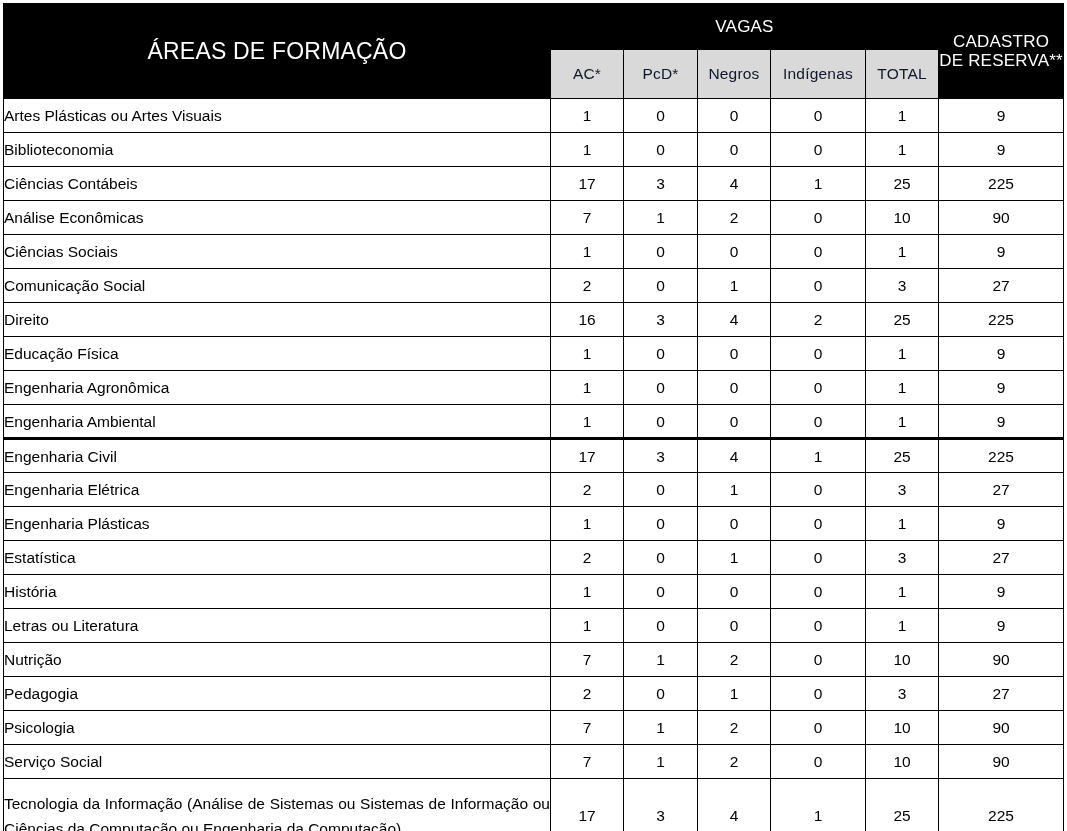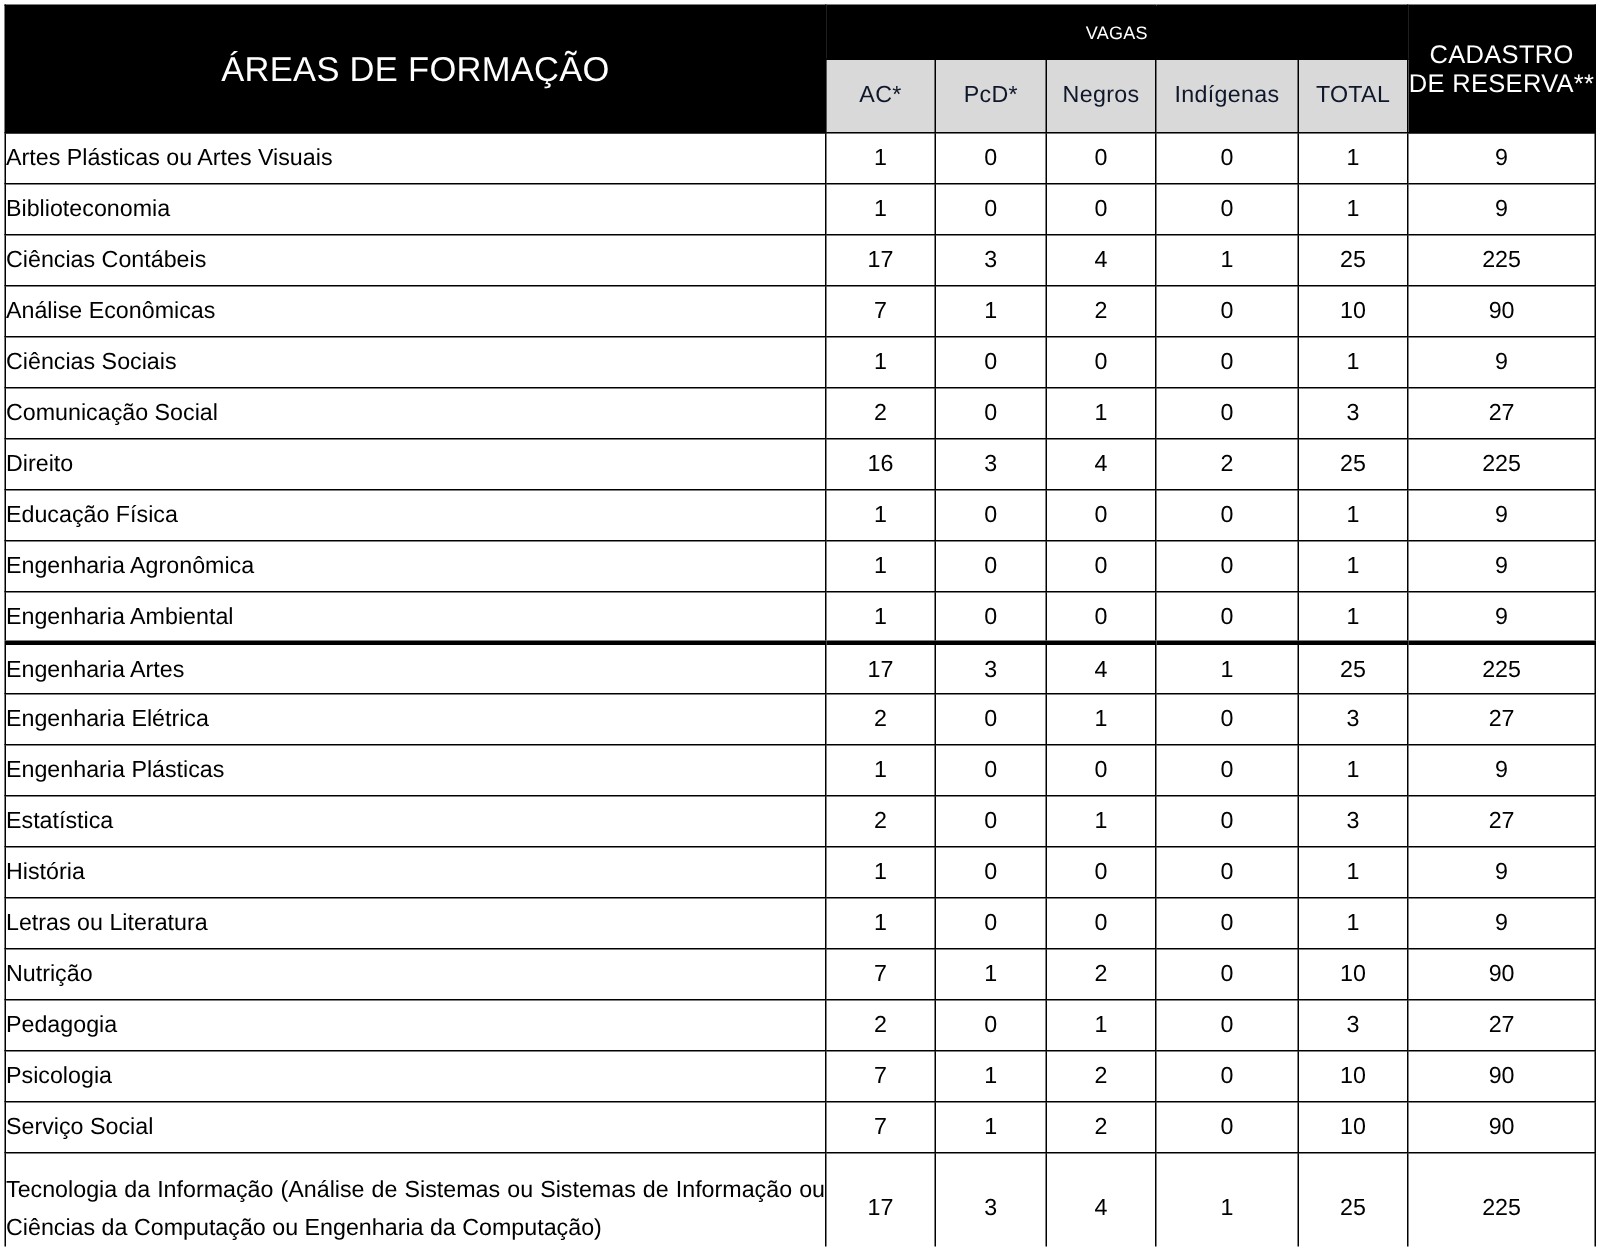--- a/index.html
+++ b/index.html
@@ -58,23 +58,23 @@
   }
 
   th.h-area {
     font-size: 23px;
     line-height: 20px;
     height: 79px;
     border-right: 1px solid #000000;
   }
 
   th.h-vagas {
-    font-size: 12px;
+    font-size: 17px;
     line-height: 20px;
-    height: 36px;
+    height: 46px;
   }
 
   th.h-reserva {
     font-size: 17px;
     line-height: 19px;
     height: 79px;
     border-left: 2px solid #ffffff;
     margin-top: 44px;
   }
 
@@ -242,21 +242,21 @@
         <tr>
           <td class="area">Engenharia Ambiental</td>
           <td class="num">1</td>
           <td class="num">0</td>
           <td class="num">0</td>
           <td class="num">0</td>
           <td class="num total">1</td>
           <td class="num">9</td>
         </tr>
         <tr class="heavy-top">
-          <td class="area">Engenharia Artes</td>
+          <td class="area">Engenharia Civil</td>
           <td class="num">17</td>
           <td class="num">3</td>
           <td class="num">4</td>
           <td class="num">1</td>
           <td class="num total">25</td>
           <td class="num">225</td>
         </tr>
         <tr>
           <td class="area">Engenharia Elétrica</td>
           <td class="num">2</td>

